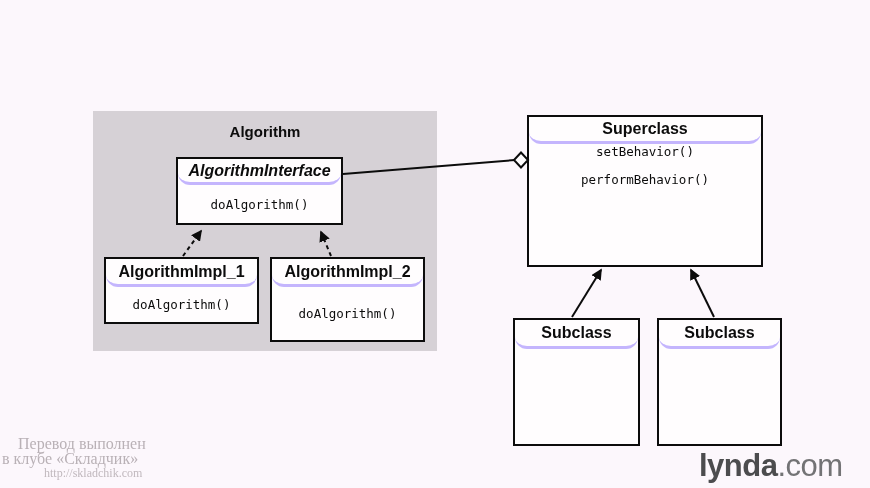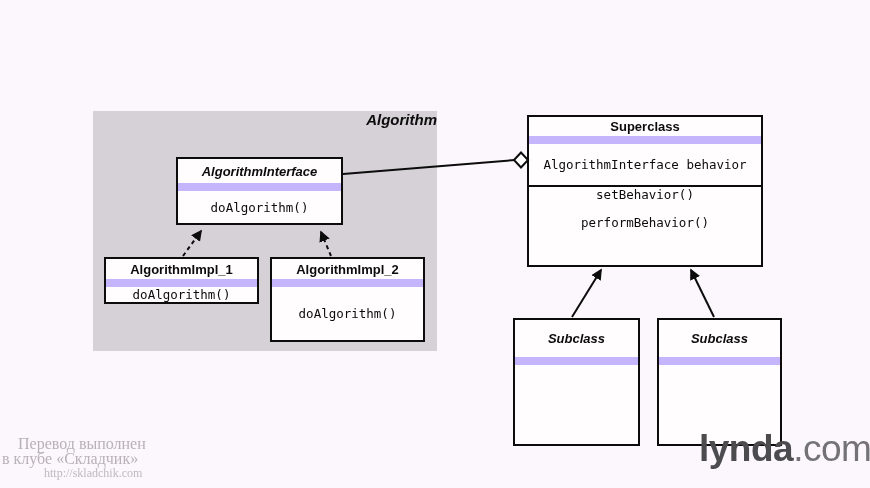--- a/index.html
+++ b/index.html
@@ -13,70 +13,70 @@
   .slide-title {
     position:absolute; left:56px; top:41px;
     font-size:44px; font-weight:700; letter-spacing:-1.5px;
     line-height:48px; color:#0b0b0b;
   }
   .panel {
     position:absolute; left:93px; top:111px; width:344px; height:240px;
     background:#d6d1d6;
   }
   .panel-label {
-    padding-top:0; text-align:right;
-    font-size:15px; font-weight:600;font-style:italic;
+    padding-top:12px; text-align:center;
+    font-size:15px; font-weight:600;
   }
   .uml-box {
     position:absolute; background:#fffdfe; border:2px solid #0c0c0c;
     display:flex; flex-direction:column;
   }
   .uml-head {
-    border-bottom:8px solid #c4b5fd;
+    border-bottom:3px solid #c4b5fd;
     display:flex; align-items:center; justify-content:center;
-    font-size:13px; font-weight:600; flex:none;
+    font-size:16px; font-weight:600; flex:none;border-radius:12px;
   }
   .mono { font-family:"DejaVu Sans Mono", monospace; font-size:12.5px; font-weight:400; }
   .uml-body {
     flex:1; display:flex; align-items:center; justify-content:center;border-radius:6px;
   }
   .iface-name { font-style:italic; font-weight:700; }
   .box-interface { left:176px; top:157px; width:167px; height:68px; }
-  .box-interface .uml-head { height:32px;text-align:center; }
-  .box-impl1 { left:104px; top:257px; width:155px; height:47px; }
+  .box-interface .uml-head { height:26px;text-align:center; }
+  .box-impl1 { left:104px; top:257px; width:155px; height:67px; }
   .box-impl2 { left:270px; top:257px; width:155px; height:85px; }
   .box-impl1 .uml-head, .box-impl2 .uml-head { height:28px; font-weight:700; }
   .box-super { left:527px; top:115px; width:236px; height:152px; }
   .box-super .uml-head { height:27px; }
   .super-attr {
     height:43px; border-bottom:2px solid #0c0c0c; flex:none;
     display:flex; align-items:center; justify-content:center;
   }
   .super-methods {
     flex:1; display:flex; flex-direction:column; align-items:center;
     row-gap:13px;
   }
   .box-sub1 { left:513px; top:318px; width:127px; height:128px; }
   .box-sub2 { left:657px; top:318px; width:125px; height:128px; }
-  .box-sub1 .uml-head, .box-sub2 .uml-head { height:45px;font-style:italic; }
+  .box-sub1 .uml-head, .box-sub2 .uml-head { height:29px; }
   .connector-layer {
     position:absolute; left:0; top:0; width:870px; height:488px;
     pointer-events:none;
   }
   .watermark {
     position:absolute; left:0; top:436px;
     font-family:"Liberation Serif", serif;
     color:#b9b1b6; line-height:15px; font-size:16px;
   }
   .wm-line1 { margin-left:18px; }
   .wm-line2 { margin-left:2px; }
   .wm-line3 { margin-left:44px; font-size:12px; color:#c0b8bd; }
   .logo {
-    position:absolute; left:699px; top:428px;
-    font-size:37px; letter-spacing:-0.5px;
+    position:absolute; left:699px; top:448px;
+    font-size:31px; letter-spacing:-0.5px;
   }
   .logo-name { font-weight:700; color:#4c4c4e; }
   .logo-suffix { font-weight:400; color:#737375; }
 </style>
 </head>
 <body>
 
 <div class="stage">
 
 
@@ -96,21 +96,20 @@
     <div class="uml-body mono">doAlgorithm()</div>
   </div>
 
   <div class="uml-box box-impl2">
     <div class="uml-head">AlgorithmImpl_2</div>
     <div class="uml-body mono">doAlgorithm()</div>
   </div>
 
   <div class="uml-box box-super">
     <div class="uml-head">Superclass</div>
-    <div class="super-attr mono">AlgorithmInterface behavior</div>
     <div class="super-methods">
       <div class="mono">setBehavior()</div>
       <div class="mono">performBehavior()</div>
     </div>
   </div>
 
   <div class="uml-box box-sub1">
     <div class="uml-head">Subclass</div>
     <div class="uml-body"></div>
   </div>

